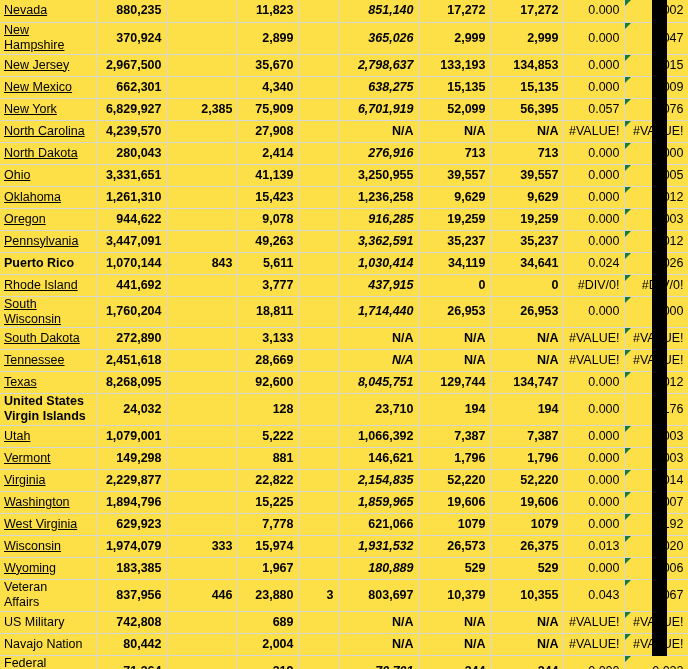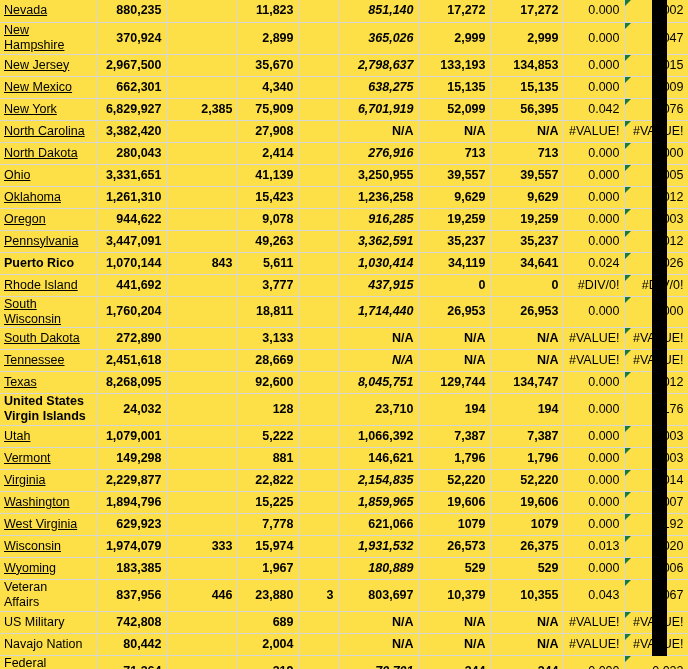--- a/index.html
+++ b/index.html
@@ -160,26 +160,26 @@
         </tr>
         <tr style="height: 22px;">
           <td class="name"><span class="link">New York</span></td>
           <td class="num">6,829,927</td>
           <td class="num">2,385</td>
           <td class="num">75,909</td>
           <td class="num"></td>
           <td class="num it">6,701,919</td>
           <td class="num">52,099</td>
           <td class="num">56,395</td>
-          <td class="num dec">0.042</td>
+          <td class="num dec">0.057</td>
           <td class="num dec tri">0.076</td>
         </tr>
         <tr style="height: 22px; padding-left: 21px;">
           <td class="name"><span class="link">North Carolina</span></td>
-          <td class="num">3,382,420</td>
+          <td class="num">4,239,570</td>
           <td class="num"></td>
           <td class="num">27,908</td>
           <td class="num"></td>
           <td class="num">N/A</td>
           <td class="num">N/A</td>
           <td class="num">N/A</td>
           <td class="num err">#VALUE!</td>
           <td class="num err tri">#VALUE!</td>
         </tr>
         <tr style="height: 22px;">

